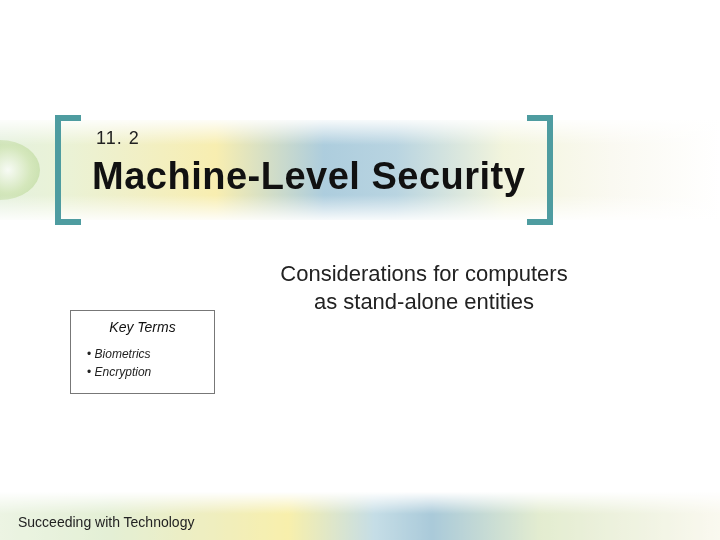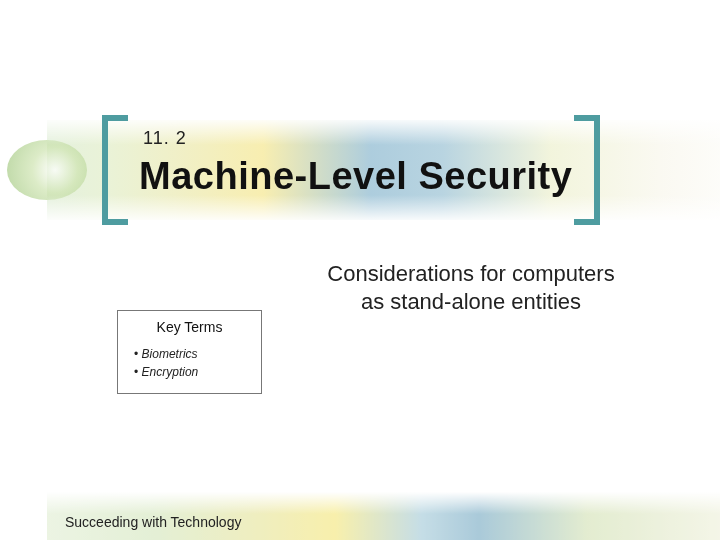--- a/index.html
+++ b/index.html
@@ -1,17 +1,17 @@
 <!DOCTYPE html>
 <html><head>
 <meta charset="utf-8">
 <style>
   * { margin: 0; padding: 0; box-sizing: border-box; }
   html, body { width: 720px; height: 540px; font-family: Arial, Helvetica, sans-serif; background: #fff; overflow: hidden; }
-  .slide { position: relative; width: 608px; height: 540px; margin-left: 47px; }
+  .slide { position: relative; width: 608px; height: 540px; }
 
   
   .banner {
     position: absolute;
     top: 120px; left: 0; width: 720px; height: 100px;
     background: linear-gradient(90deg,
       #cfe5c2 0%, #d8e8b8 8%, #e4e39a 18%, #f2e070 30%,
       #6aa4c2 45%, #7fb1c8 55%, #e8ecc0 70%, #f6f4e6 85%, #ffffff 100%);
     opacity: 0.55;
   }
@@ -49,21 +49,21 @@
     font-size: 22px; color: #222; line-height: 1.25; text-align: center;
   }
 
   
   .keybox {
     position: absolute; top: 310px; left: 70px;
     width: 145px; padding: 8px 10px 12px 10px;
     border: 1px solid #777;
     background: #fff;
   }
-  .keybox-title { font-size: 14px; text-align: center; margin-bottom: 10px; color: #111; }
+  .keybox-title { font-size: 14px; text-align: center; margin-bottom: 10px; color: #111; font-style: italic; }
   .keybox ul { list-style: none; padding-left: 6px; }
   .keybox li { font-size: 12px; font-style: italic; color: #222; line-height: 1.5; }
   .keybox li::before { content: "\2022\00a0"; font-style: normal; }
 
   
   .footer-band {
     position: absolute; bottom: 0; left: 0; width: 720px; height: 48px;
     background: linear-gradient(90deg,
       #e2efd5 0%, #d6e8c0 15%, #e8e59c 30%, #f5e880 40%,
       #a7ccda 52%, #7daec6 60%, #d5e3b8 75%, #f8f6e8 100%);

